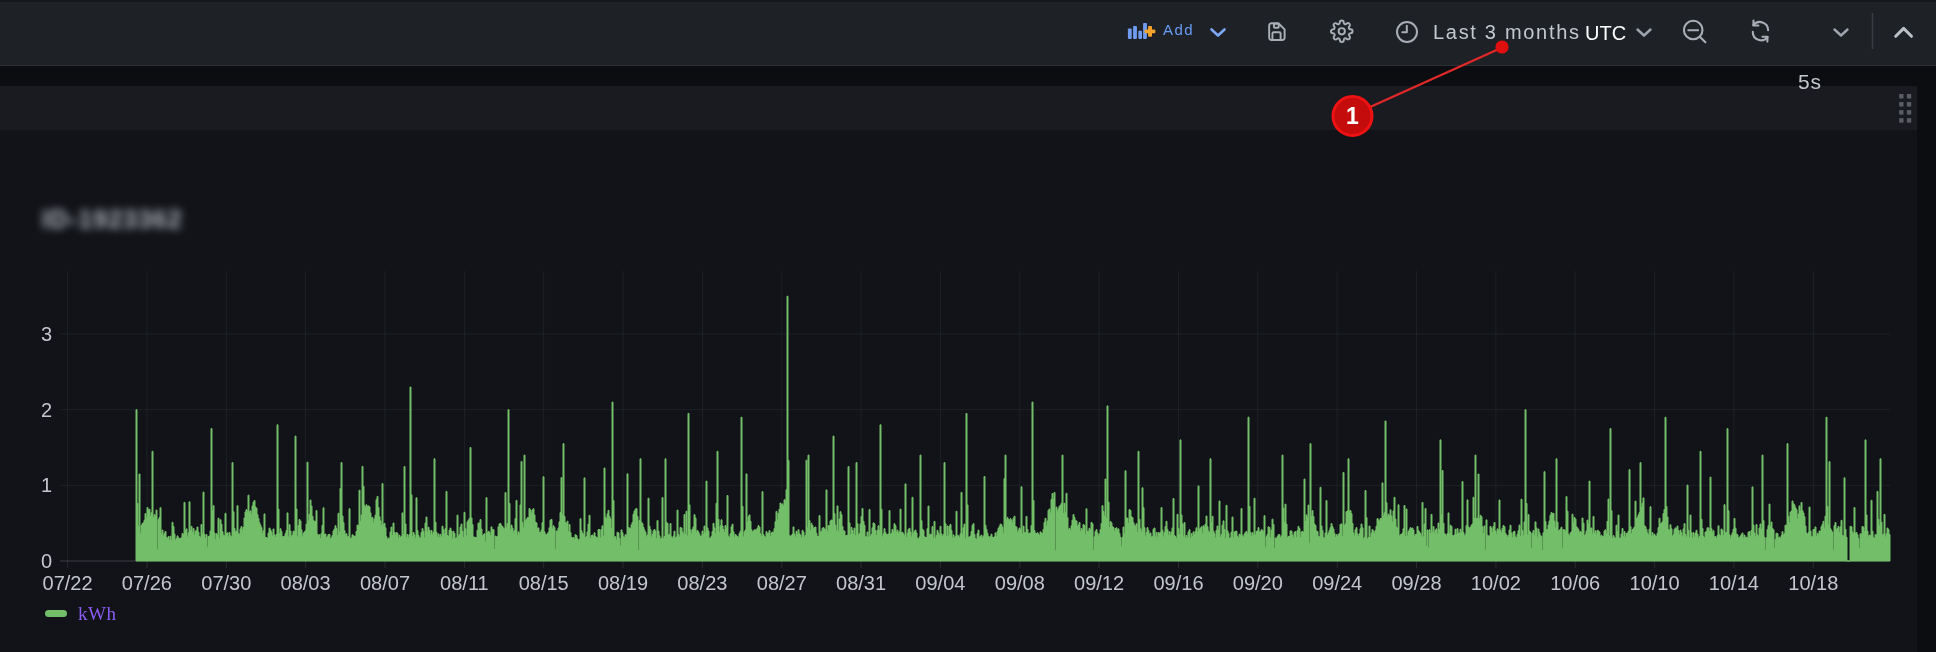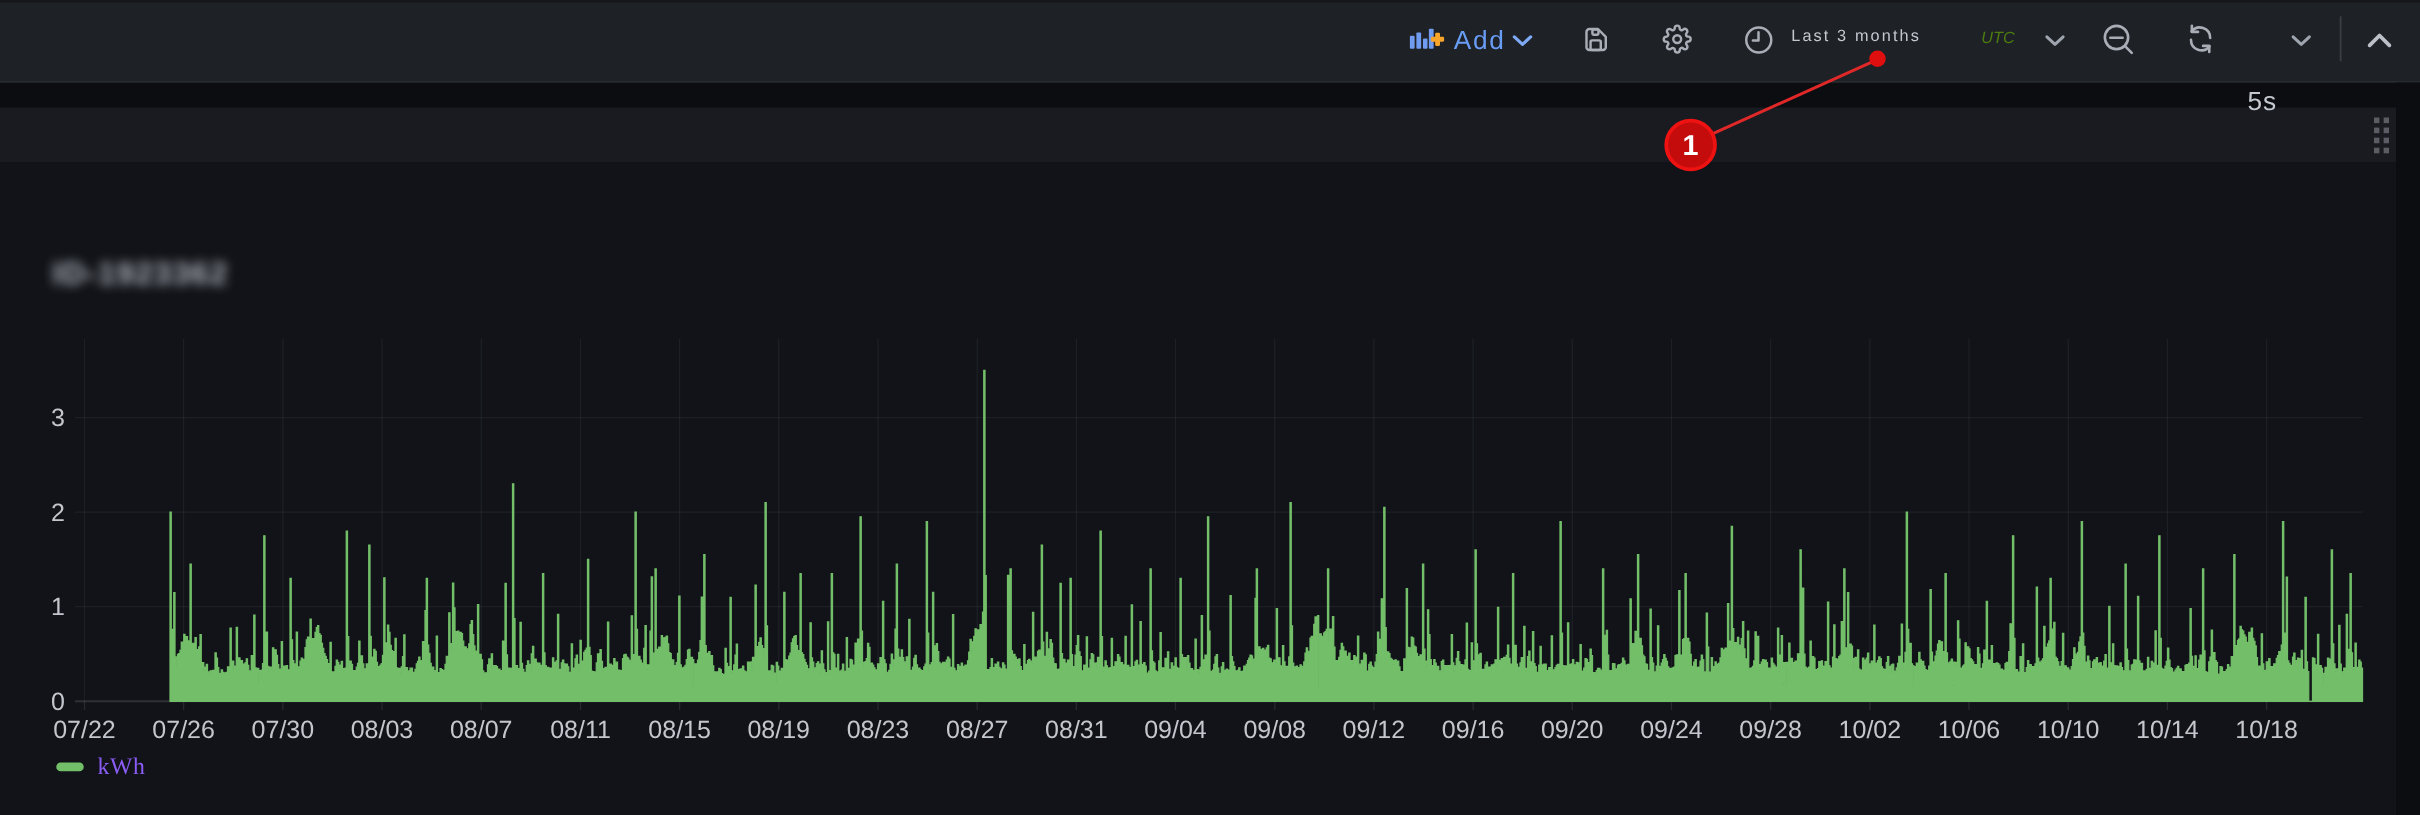--- a/index.html
+++ b/index.html
@@ -1,21 +1,21 @@
 <!DOCTYPE html>
 <html><head><meta charset="utf-8"><style>
 html,body{margin:0;padding:0;background:#0c0d10;width:1936px;height:652px;overflow:hidden;
 font-family:"Liberation Sans",sans-serif;}
 .abs{position:absolute;}
 #navbar{left:0;top:0;width:1936px;height:66px;background:#1e2126;border-bottom:1px solid #2c2f34;box-sizing:border-box;}
 #navtop{left:0;top:0;width:1936px;height:2px;background:#15171a;}
 #strip{left:0;top:86px;width:1917px;height:44px;background:#191b20;}
 #panel{left:0;top:130px;width:1917px;height:522px;background:#111318;}
 #rightcol{left:1917px;top:66px;width:19px;height:586px;background:#0c0d10;}
-.nbtxt{position:absolute;color:#c4c9d0;font-size:13px;letter-spacing:0.6px;white-space:nowrap;}
+.nbtxt{position:absolute;color:#c4c9d0;font-size:20px;letter-spacing:0.6px;white-space:nowrap;}
 #title{left:42px;top:205px;color:rgba(202,206,216,0.88);font-size:25px;font-weight:600;
 letter-spacing:1px;filter:blur(4.1px);}
 #legendtxt{left:78px;top:603px;color:#8b5cf6;font-size:19px;letter-spacing:0.5px;font-family:Liberation Serif, serif;}
 #legendpill{left:45px;top:610px;width:22px;height:7px;border-radius:3.5px;background:#73bf69;}
 svg{position:absolute;left:0;top:0;}
 </style></head><body>
 <div class="abs" id="navbar"></div>
 <div class="abs" id="navtop"></div>
 <div class="abs" id="strip"></div>
 <div class="abs" id="panel"></div>
@@ -66,23 +66,23 @@
     <path d="M1753.5 20.6 V25.5 H1758.4"></path>
     <path d="M1767.4 41.6 V36.7 H1762.5"></path>
   </g>
 
   <path d="M1834.5 29.5 L1841 35.5 L1847.5 29.5" stroke="#9fa5ae" stroke-width="2.4" fill="none" stroke-linecap="round" stroke-linejoin="round"></path>
 
   <line x1="1872.5" y1="13" x2="1872.5" y2="49" stroke="#3a3d43" stroke-width="1.5"></line>
 
   <path d="M1895.7 36.3 L1903.6 28.4 L1911.5 36.3" stroke="#bcc0c8" stroke-width="3" fill="none" stroke-linecap="round" stroke-linejoin="round"></path>
 </svg>
-<div class="nbtxt" style="left:1163px;top:21px;color:#699cf5;font-weight:500;font-size:21px;letter-spacing:1.4px;">Add</div>
+<div class="nbtxt" style="left:1163px;top:21px;color:#699cf5;font-weight:500;font-size:15px;letter-spacing:1.4px;">Add</div>
 <div class="nbtxt" style="left:1433px;top:21px;letter-spacing:1.7px;">Last 3 months</div>
-<div class="nbtxt" style="left:1585px;top:21.5px;color:#4d7c0f;letter-spacing:0px;font-style:italic;">UTC</div>
+<div class="nbtxt" style="left:1585px;top:21.5px;color:#ffffff;letter-spacing:0px;">UTC</div>
 <div class="nbtxt" style="left:1798px;top:21.5px;font-size:21px;letter-spacing:0.8px;margin-top:48px;">5s</div>
 
 <svg width="1936" height="652" viewBox="0 0 1936 652">
     <rect x="1899.2" y="94.00" width="4.3" height="4.5" fill="#5a5d64"></rect>
     <rect x="1906.9" y="94.00" width="4.3" height="4.5" fill="#5a5d64"></rect>
     <rect x="1899.2" y="102.05" width="4.3" height="4.5" fill="#5a5d64"></rect>
     <rect x="1906.9" y="102.05" width="4.3" height="4.5" fill="#5a5d64"></rect>
     <rect x="1899.2" y="110.10" width="4.3" height="4.5" fill="#5a5d64"></rect>
     <rect x="1906.9" y="110.10" width="4.3" height="4.5" fill="#5a5d64"></rect>
     <rect x="1899.2" y="118.15" width="4.3" height="4.5" fill="#5a5d64"></rect>

